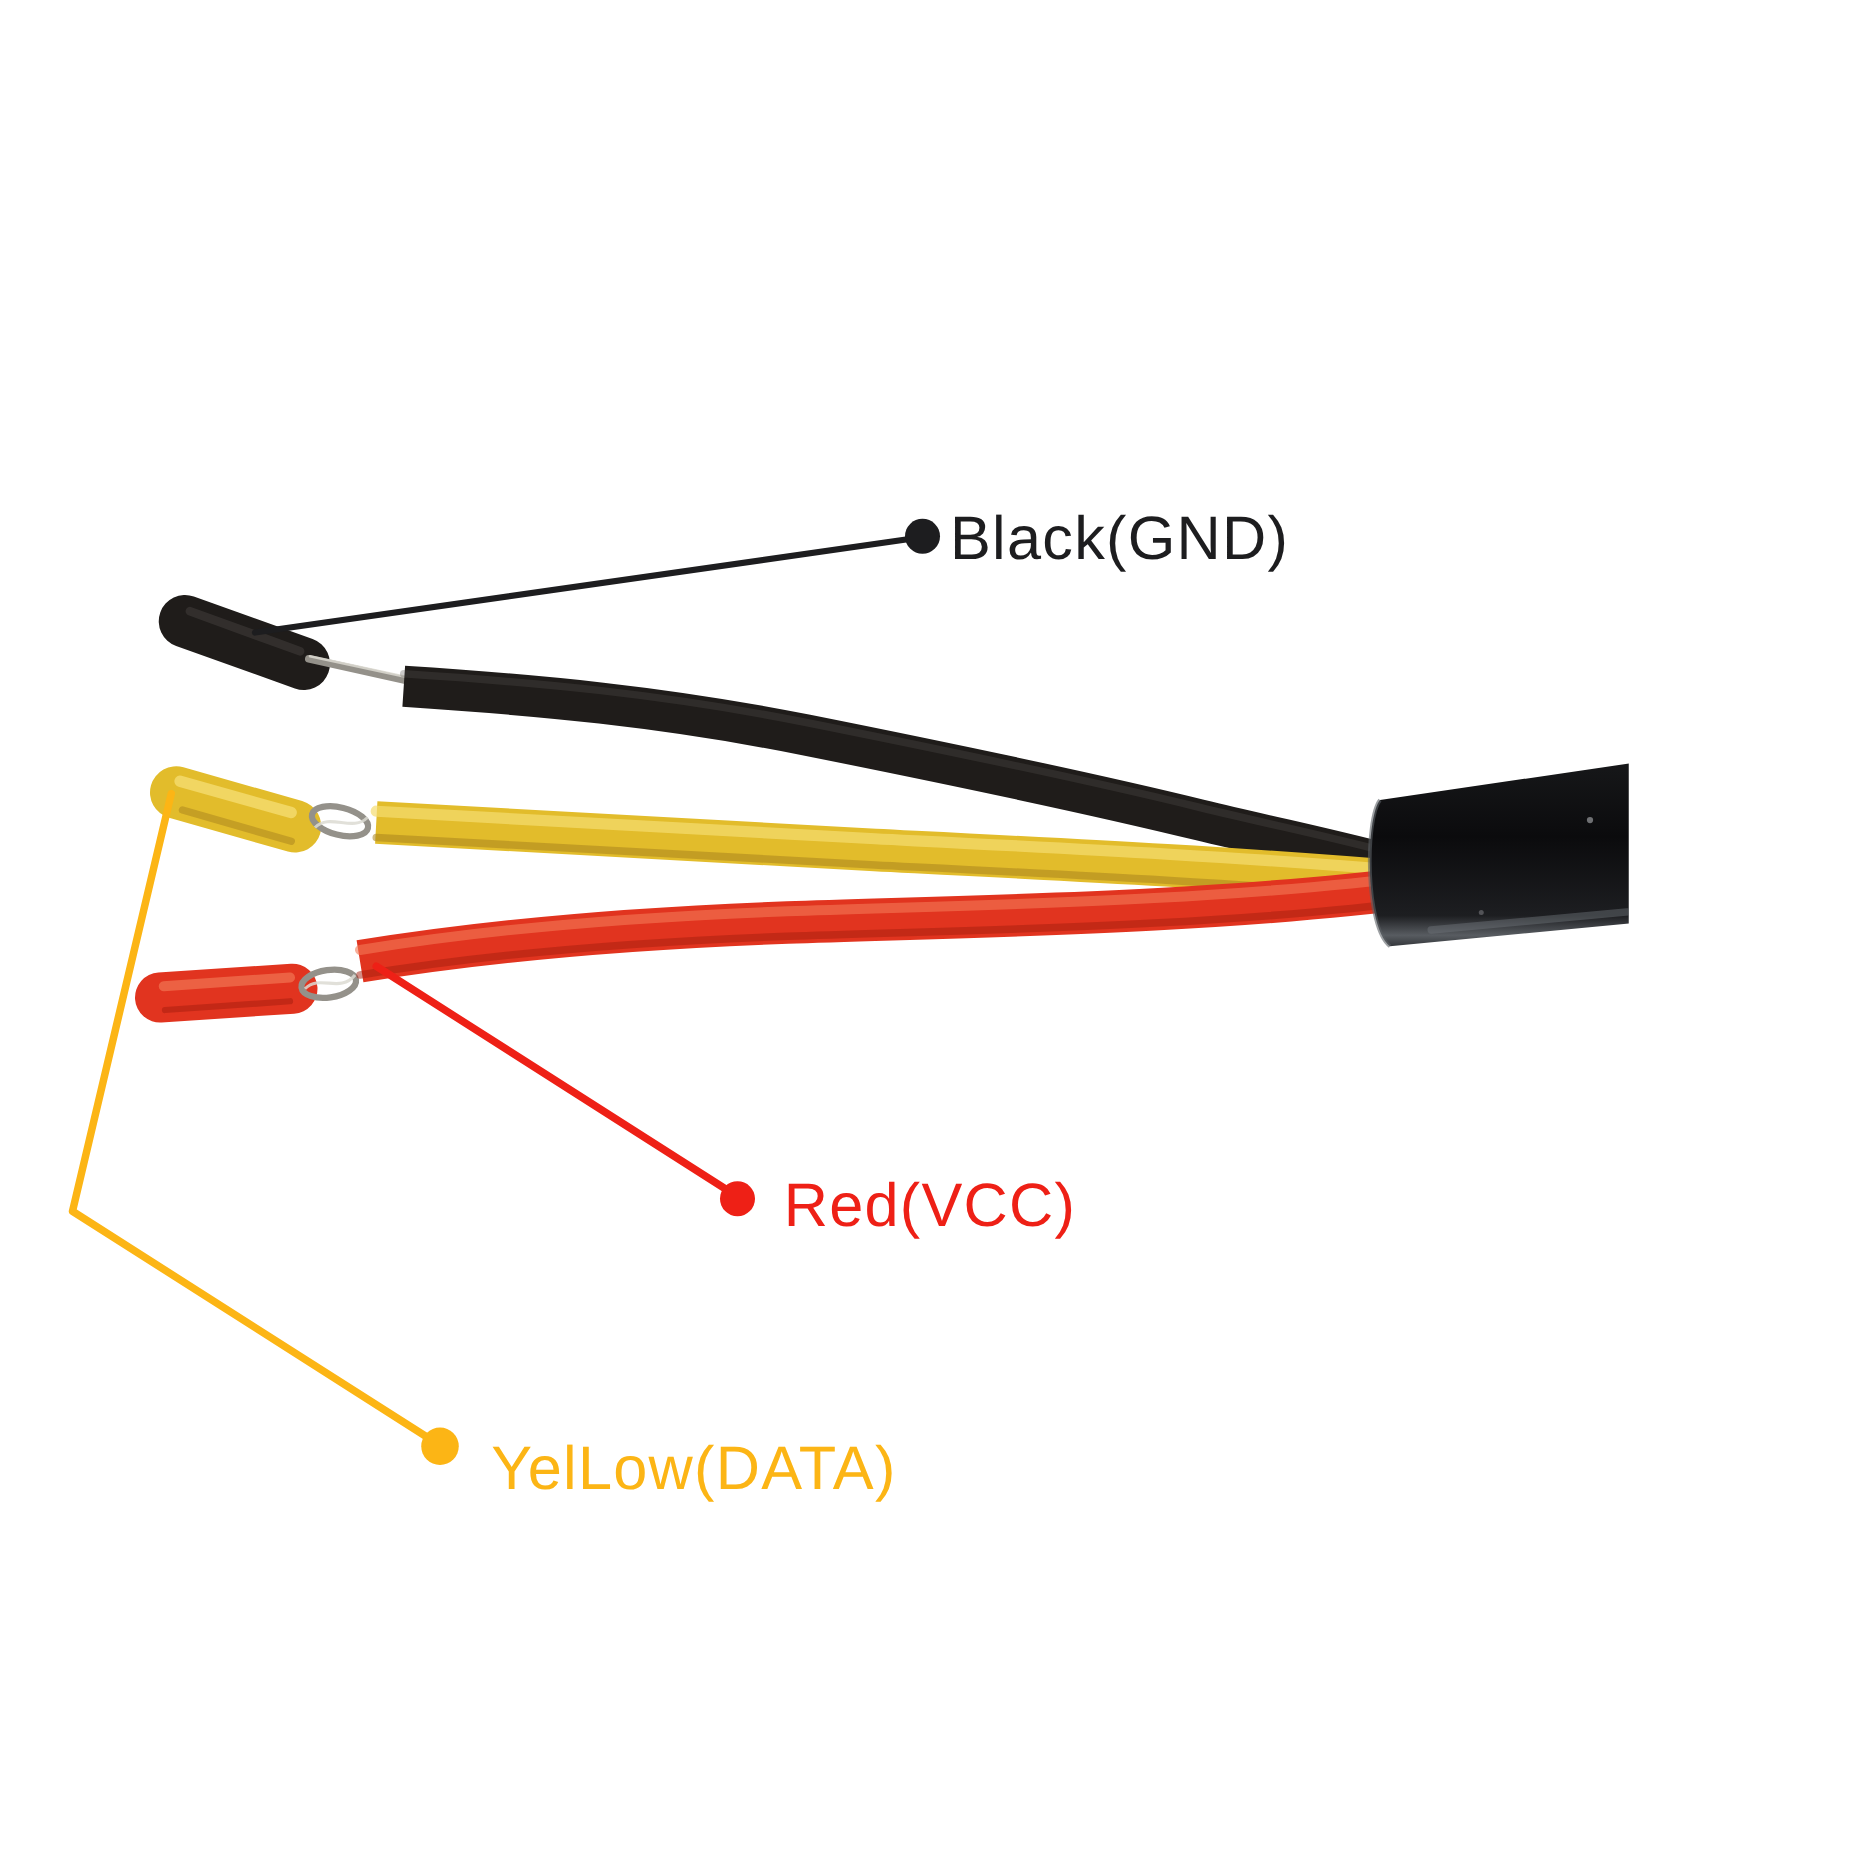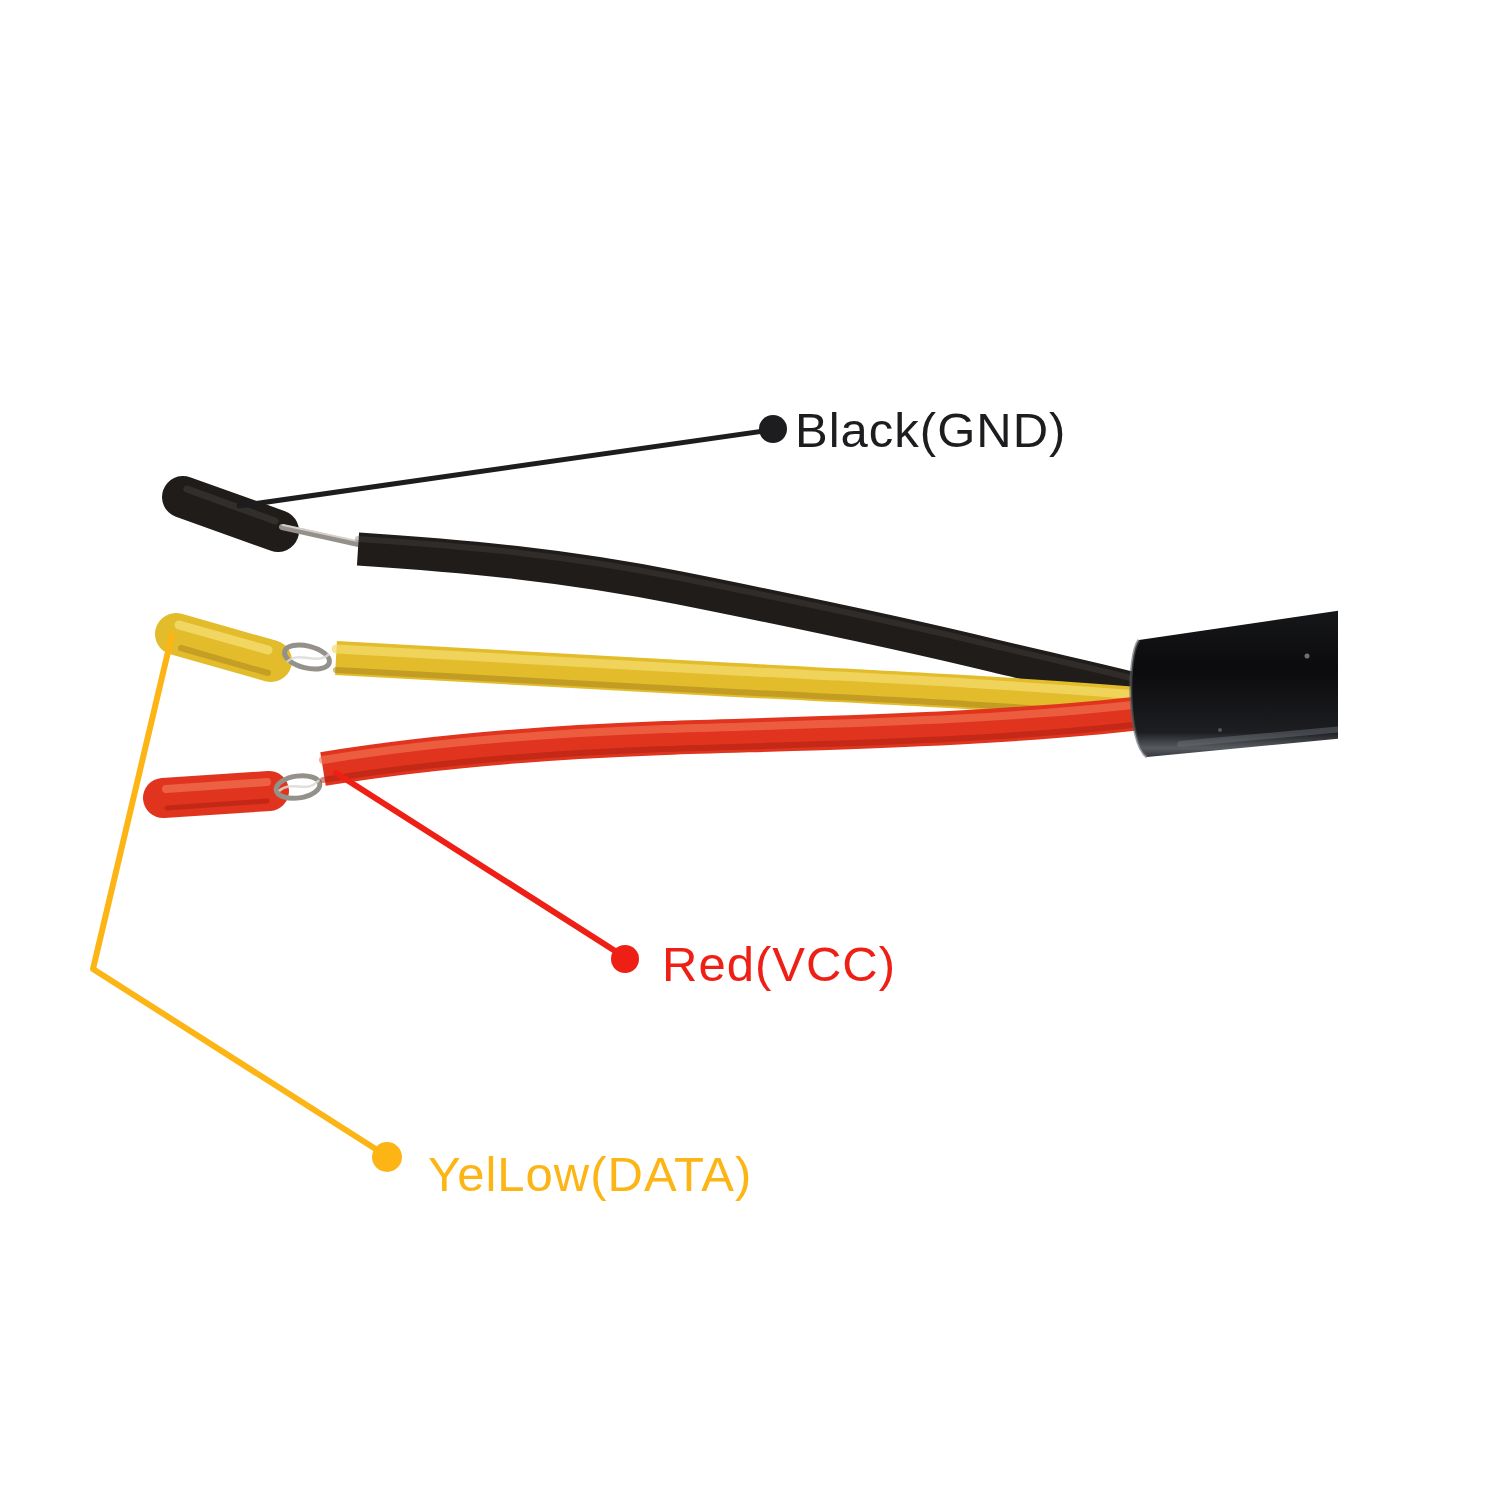--- a/index.html
+++ b/index.html
@@ -1,16 +1,16 @@
 <!DOCTYPE html>
 <html><head>
 <meta charset="utf-8">
 <style>
   html, body { margin: 0; padding: 0; background: #ffffff; }
-  .stage { width: 1303px; height: 1500px; position: relative; background: #ffffff; overflow: hidden; padding-left: 35px; }
+  .stage { width: 1303px; height: 1500px; position: relative; background: #ffffff; overflow: hidden; }
   .label-text {
     font-family: "Liberation Sans", "DejaVu Sans", sans-serif;
     font-size: 49px;
     letter-spacing: 1px;
   }
   svg { display: block; }
 </style>
 </head>
 <body>
 

